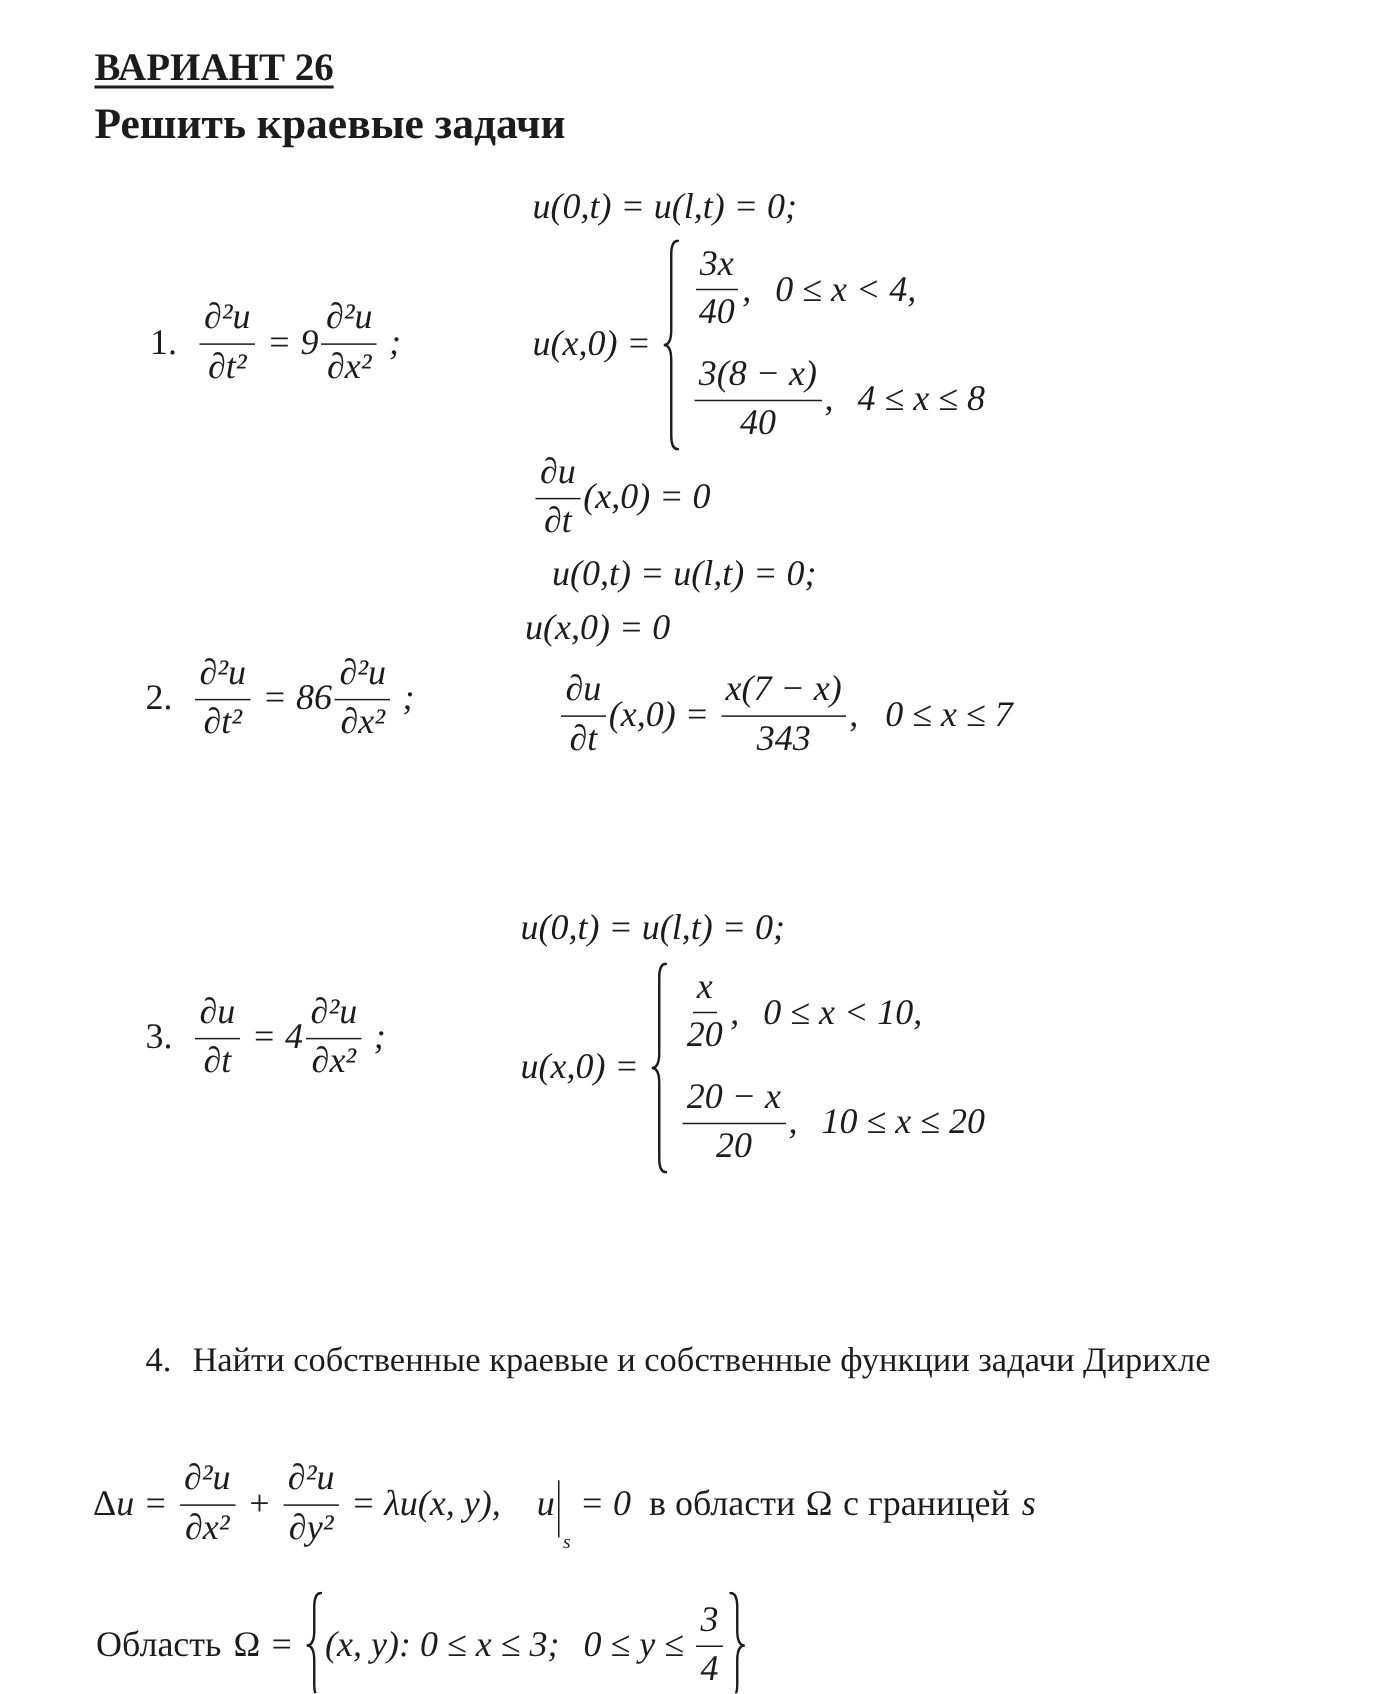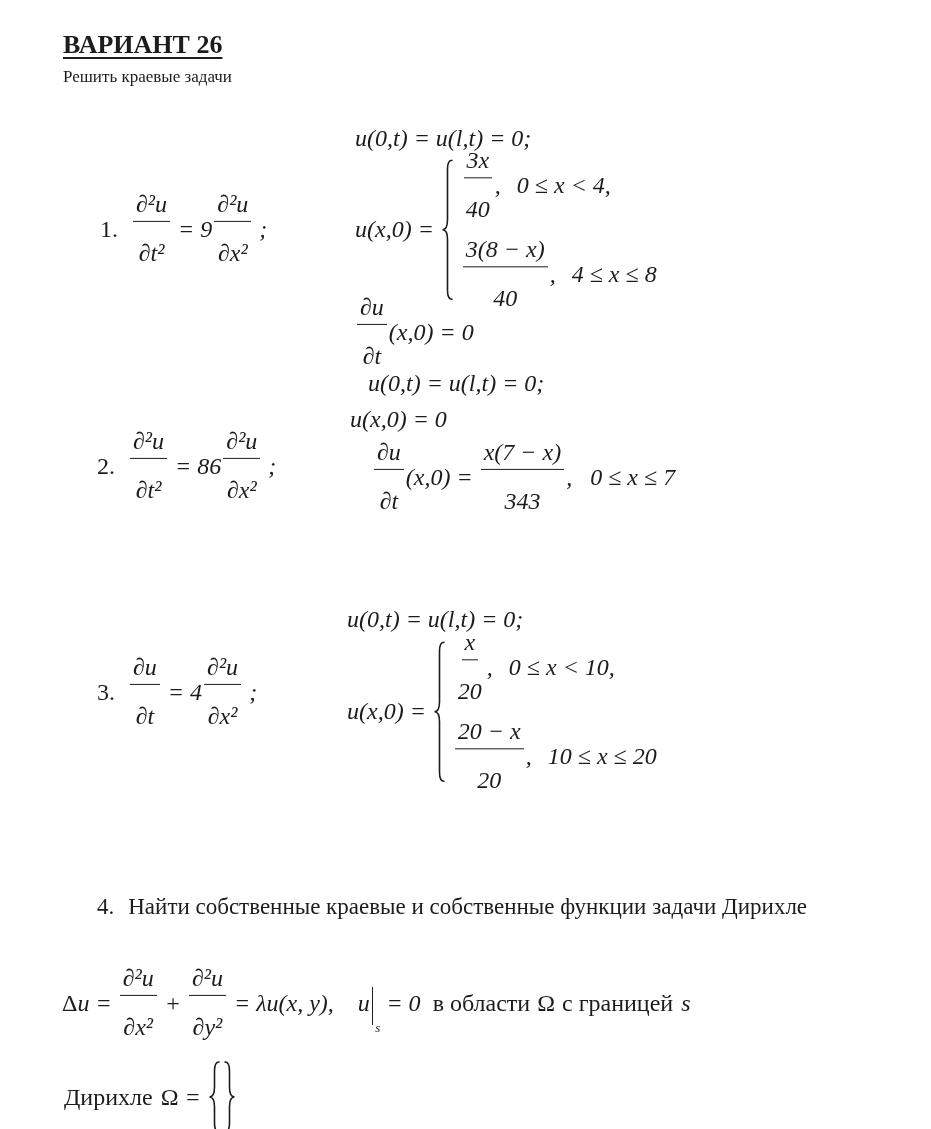--- a/index.html
+++ b/index.html
@@ -10,32 +10,32 @@
     font-family:"Liberation Serif","DejaVu Serif",serif;
     overflow:hidden;
   }
   .abs { position:absolute; }
   .vcenter { transform:translateY(-50%); }
 
   .doc-title {
     font-size:26px; font-weight:bold;
     text-decoration:underline; text-decoration-thickness:2px; text-underline-offset:4px;
   }
-  .doc-subtitle { font-size:17px; margin-top:7px; }
+  .doc-subtitle { font-size:29px; margin-top:7px;font-weight:bold; }
 
   .math { display:flex; align-items:center; font-size:24px; line-height:1.2; white-space:pre; }
   .math-inline { display:flex; align-items:center; }
   .mi { font-style:italic; }
   .mr { font-style:normal; }
   .msp { display:inline-block; height:1px; }
 
   .frac { display:inline-flex; flex-direction:column; align-items:center; align-self:center; margin:0 2px; }
   .fnum,.fden { display:flex; justify-content:center; align-items:flex-start; line-height:1.15; padding:0 3px; white-space:pre; }
   .fnum { border-bottom:1.6px solid var(--ink); padding-bottom:2px; }
-  .fden { padding-top:18px; }
+  .fden { padding-top:2px; }
 
   .cases,.wrap { display:inline-flex; align-items:center; }
   .brace-holder { display:inline-flex; align-items:center; margin:0 1px; }
   .cases-rows { display:inline-flex; flex-direction:column; row-gap:13px; margin-left:6px; }
   .cases-row { display:flex; align-items:center; white-space:pre; }
   .wrap-content { display:inline-flex; align-items:center; white-space:pre; }
 
   .ubar { display:inline-flex; align-items:flex-end; margin-left:2px; position:relative; top:3px; }
   .ubar-line { width:1.5px; height:38px; background:var(--ink); }
   .ubar-sub { font-size:13px; font-style:italic; position:relative; bottom:-10px; margin-left:2px; }
@@ -88,19 +88,19 @@
             <path d="M 11 1 Q 6.5 1 6.5 10 L 6.5 60.5 Q 6.5 70.5 1.5 70.5 Q 6.5 70.5 6.5 80.5 L 6.5 131 Q 6.5 140 11 140" fill="none" stroke="var(--ink)" stroke-width="1.6" stroke-linecap="round"></path>
           </svg></span><span class="cases-rows"><span class="cases-row"><span class="frac"><span class="fnum"><span class="mi">x</span></span><span class="fden"><span class="mi">20</span></span></span><span class="mi">,</span><span class="msp" style="width: 16px;"></span><span class="mi">0 ≤ x &lt; 10,</span></span><span class="cases-row"><span class="frac"><span class="fnum"><span class="mi">20 − x</span></span><span class="fden"><span class="mi">20</span></span></span><span class="mi">,</span><span class="msp" style="width: 16px;"></span><span class="mi">10 ≤ x ≤ 20</span></span></span></span></div>
 
   <div class="abs p4-heading" style="left:97px; top:894px">
     <span>4.</span>
     <span>Найти собственные краевые и собственные функции задачи Дирихле</span>
   </div>
 
   <div class="abs math vcenter" style="left:62px; top:1003px"><span class="mr">Δ</span><span class="mi">u = </span><span class="frac"><span class="fnum"><span class="mi">∂²u</span></span><span class="fden"><span class="mi">∂x²</span></span></span><span class="mi"> + </span><span class="frac"><span class="fnum"><span class="mi">∂²u</span></span><span class="fden"><span class="mi">∂y²</span></span></span><span class="mi"> = λu(x, y),</span><span class="msp" style="width: 24px;"></span><span class="mi">u</span><span class="ubar"><span class="ubar-line"></span><span class="ubar-sub">s</span></span><span class="mi"> = 0</span><span class="msp" style="width: 12px;"></span><span class="mr">в области</span><span class="msp" style="width: 7px;"></span><span class="mr">Ω</span><span class="msp" style="width: 7px;"></span><span class="mr">с границей</span><span class="msp" style="width: 8px;"></span><span class="mi">s</span></div>
 
-  <div class="abs math vcenter" style="left:64px; top:1097px"><span class="mr">Дирихле</span><span class="msp" style="width: 8px;"></span><span class="mr">Ω</span><span class="mi"> = </span><span class="wrap"><span class="brace-holder"><svg width="13" height="72" viewBox="0 0 13 72">
+  <div class="abs math vcenter" style="left:64px; top:1097px"><span class="mr">Область</span><span class="msp" style="width: 8px;"></span><span class="mr">Ω</span><span class="mi"> = </span><span class="wrap"><span class="brace-holder"><svg width="13" height="72" viewBox="0 0 13 72">
             <path d="M 11 1 Q 6.5 1 6.5 10 L 6.5 26 Q 6.5 36 1.5 36 Q 6.5 36 6.5 46 L 6.5 62 Q 6.5 71 11 71" fill="none" stroke="var(--ink)" stroke-width="1.6" stroke-linecap="round"></path>
-          </svg></span><span class="brace-holder"><svg width="13" height="72" viewBox="0 0 13 72">
+          </svg></span><span class="wrap-content"><span class="mi">(x, y): 0 ≤ x ≤ 3;</span><span class="msp" style="width: 16px;"></span><span class="mi">0 ≤ y ≤ </span><span class="frac"><span class="fnum"><span class="mi">3</span></span><span class="fden"><span class="mi">4</span></span></span></span><span class="brace-holder"><svg width="13" height="72" viewBox="0 0 13 72">
             <path d="M 2 1 Q 6.5 1 6.5 10 L 6.5 26 Q 6.5 36 11.5 36 Q 6.5 36 6.5 46 L 6.5 62 Q 6.5 71 2 71" fill="none" stroke="var(--ink)" stroke-width="1.6" stroke-linecap="round"></path>
           </svg></span></span></div>
 
 </div>
 
 </body></html>

